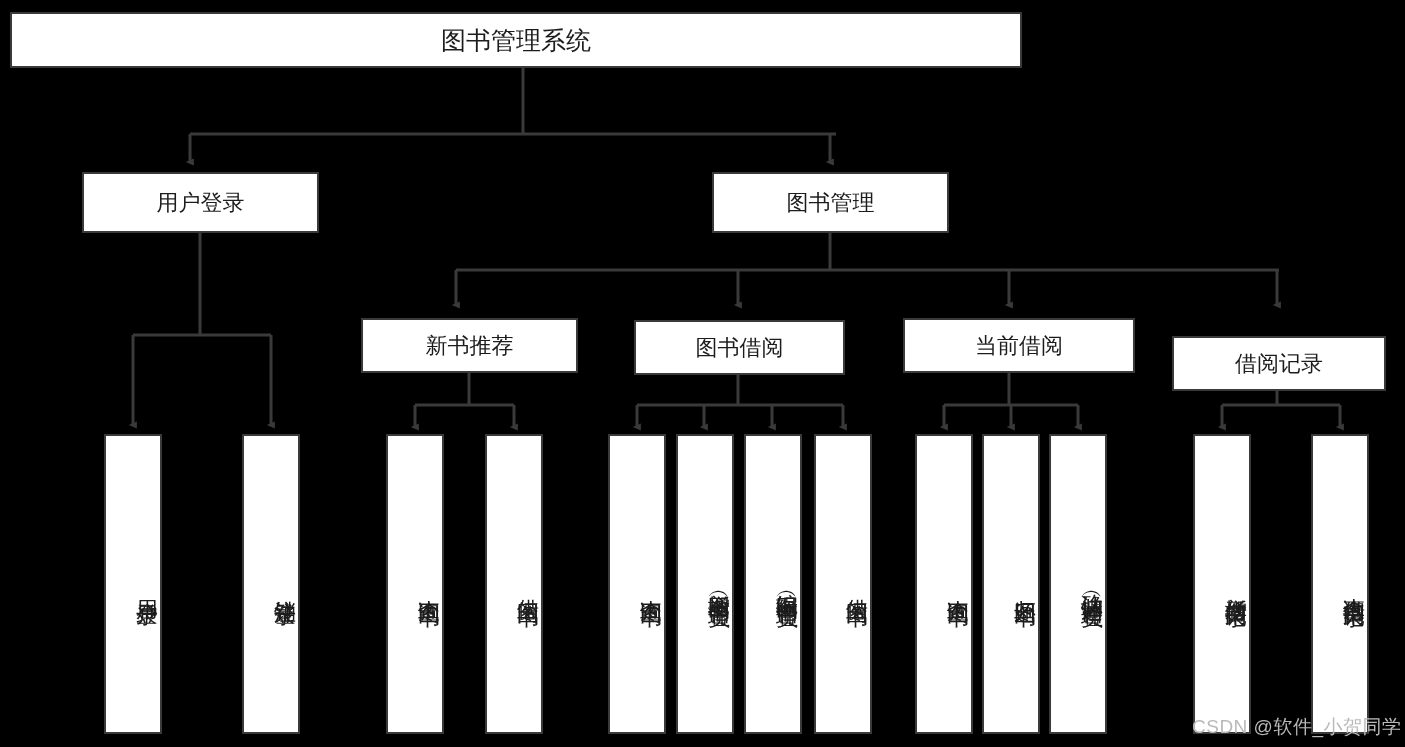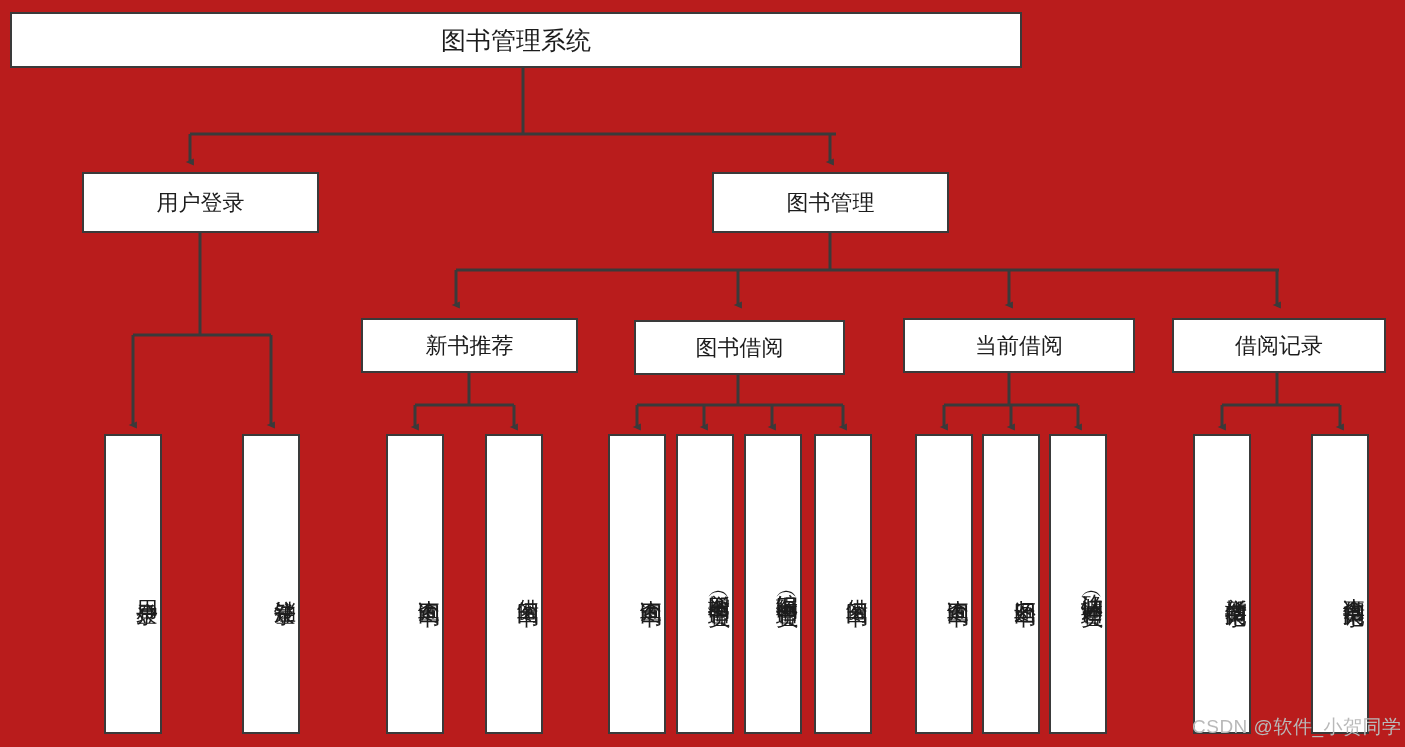--- a/index.html
+++ b/index.html
@@ -9,21 +9,21 @@
     background: #ffffff;
   }
   body {
     font-family: "Liberation Sans", "DejaVu Sans", sans-serif;
     color: #1a1a1a;
   }
   #canvas {
     position: relative;
     width: 1405px;
     height: 747px;
-    background: #b91c1c;
+    background: #000000;
     overflow: hidden;
   }
   #wires {
     position: absolute;
     left: 0;
     top: 0;
     width: 1405px;
     height: 747px;
     pointer-events: none;
   }
@@ -124,21 +124,21 @@
   </svg>
 
   <div class="node root" style="left:10px; top:12px; width:1012px; height:56px;">图书管理系统</div>
 
   <div class="node l1" style="left:82px; top:172px; width:237px; height:61px;">用户登录</div>
   <div class="node l2" style="left:361px; top:318px; width:217px; height:55px;">新书推荐</div>
 
   <div class="node l1" style="left:712px; top:172px; width:237px; height:61px;">图书管理</div>
   <div class="node l2" style="left:634px; top:320px; width:211px; height:55px;">图书借阅</div>
   <div class="node l2" style="left:903px; top:318px; width:232px; height:55px;">当前借阅</div>
-  <div class="node l2" style="left:1172px; top:318px; width:214px; height:55px;">借阅记录</div>
+  <div class="node l2" style="left:1172px; top:336px; width:214px; height:55px;">借阅记录</div>
 
   <div class="node leaf" style="left:104px; top:434px; width:58px; height:300px;">用户登录</div>
   <div class="node leaf" style="left:242px; top:434px; width:58px; height:300px;">注销登录</div>
 
   <div class="node leaf" style="left:386px; top:434px; width:58px; height:300px;">查询图书</div>
   <div class="node leaf" style="left:485px; top:434px; width:58px; height:300px;">借阅图书</div>
 
   <div class="node leaf" style="left:608px; top:434px; width:58px; height:300px;">查询图书</div>
   <div class="node leaf tall" style="left:676px; top:434px; width:58px; height:300px;">新增图书（管理员）</div>
   <div class="node leaf tall" style="left:744px; top:434px; width:58px; height:300px;">编辑图书（管理员）</div>

